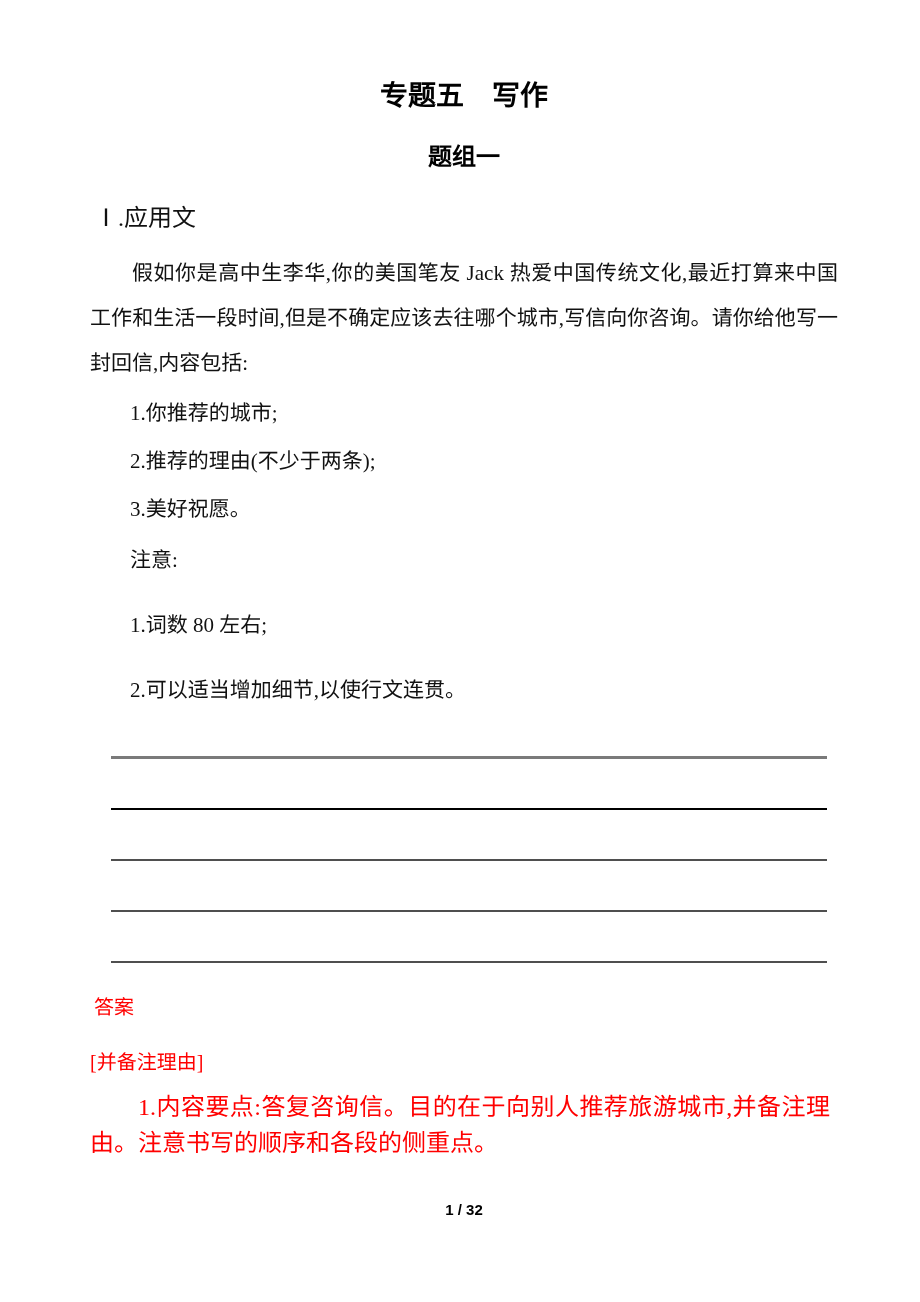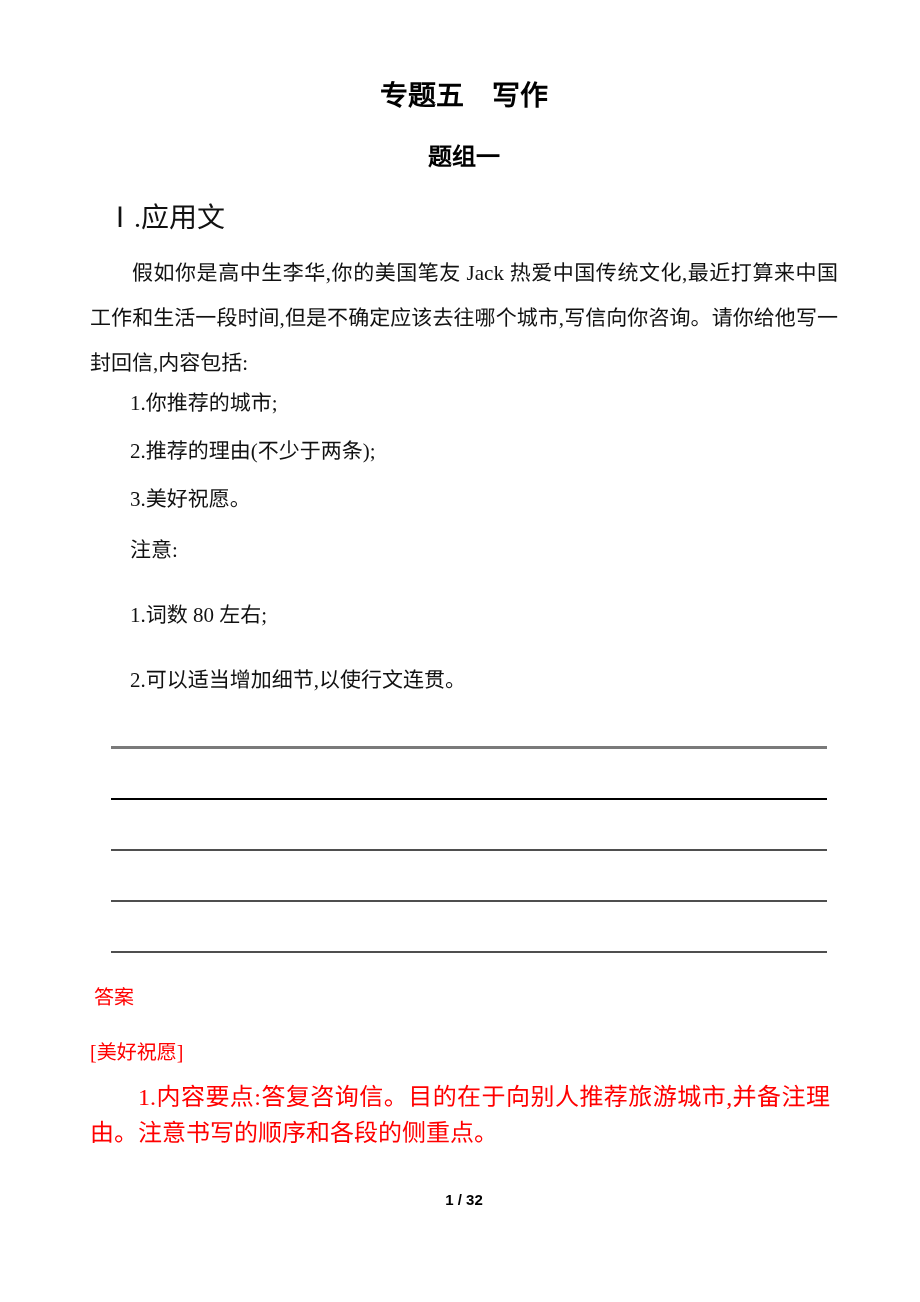--- a/index.html
+++ b/index.html
@@ -30,38 +30,38 @@
   .subtitle {
     margin: 28px 0 0 0;
     font-family: "Liberation Serif", serif;
     font-weight: bold;
     font-size: 24px;
     line-height: 30px;
     text-align: center;
     color: #000000;
   }
   .section {
-    margin: 31px 0 0 16px;
-    font-size: 28px;
+    margin: 31px 0 0 4px;
+    font-size: 24px;
     line-height: 30px;
   }
   .para {
     margin: 18px 0 0 0;
     font-size: 21px;
     line-height: 45px;
     text-align: justify;
     text-indent: 2em;
   }
   .point {
     margin: 18px 0 0 0;
     padding-left: 40px;
     font-size: 21px;
     line-height: 30px;
   }
-  .point.first-point { margin-top: 2px; }
+  .point.first-point { margin-top: 12px; }
   .point.notes-head  { margin-top: 21px; }
   .point.note        { margin-top: 35px; }
   .answer-lines {
     margin: 3px 0 0 21px;
     width: 716px;
   }
   .answer-line {
     height: 51px;
     box-sizing: border-box;
     border-bottom: 2px solid #4f4f4f;
@@ -124,21 +124,21 @@
   <div class="answer-lines" id="answer-lines">
       <div class="answer-line"></div>
       <div class="answer-line"></div>
       <div class="answer-line"></div>
       <div class="answer-line"></div>
       <div class="answer-line"></div>
     </div>
 
   <p class="answer-label red">答案</p>
 
-  <p class="hint-label red">[美好祝愿]</p>
+  <p class="hint-label red">[并备注理由]</p>
 
   <p class="hint-text red">1.内容要点:答复咨询信。目的在于向别人推荐旅游城市,并备注理由。注意书写的顺序和各段的侧重点。</p>
 
   <div class="footer">
     <span>1 / 32</span>
   </div>
 
 </div>
 
 </body></html>

